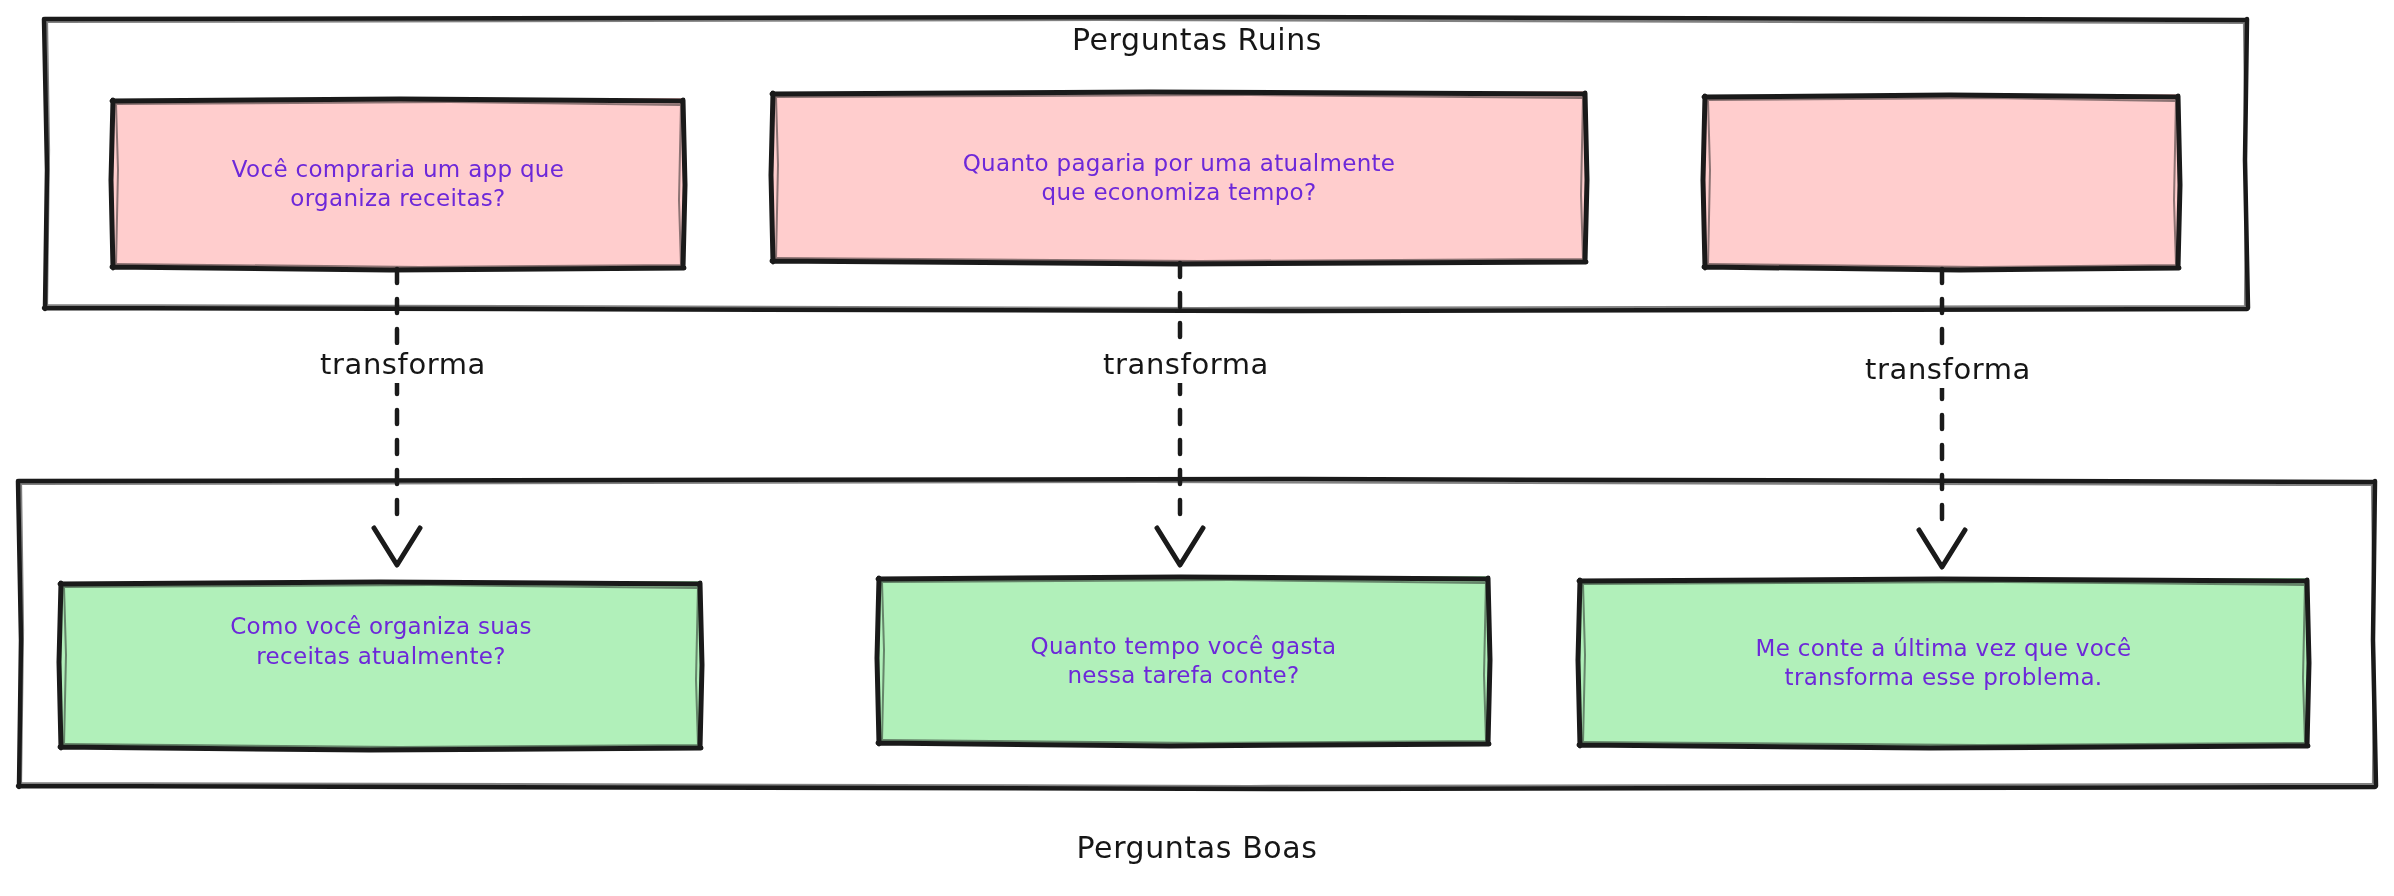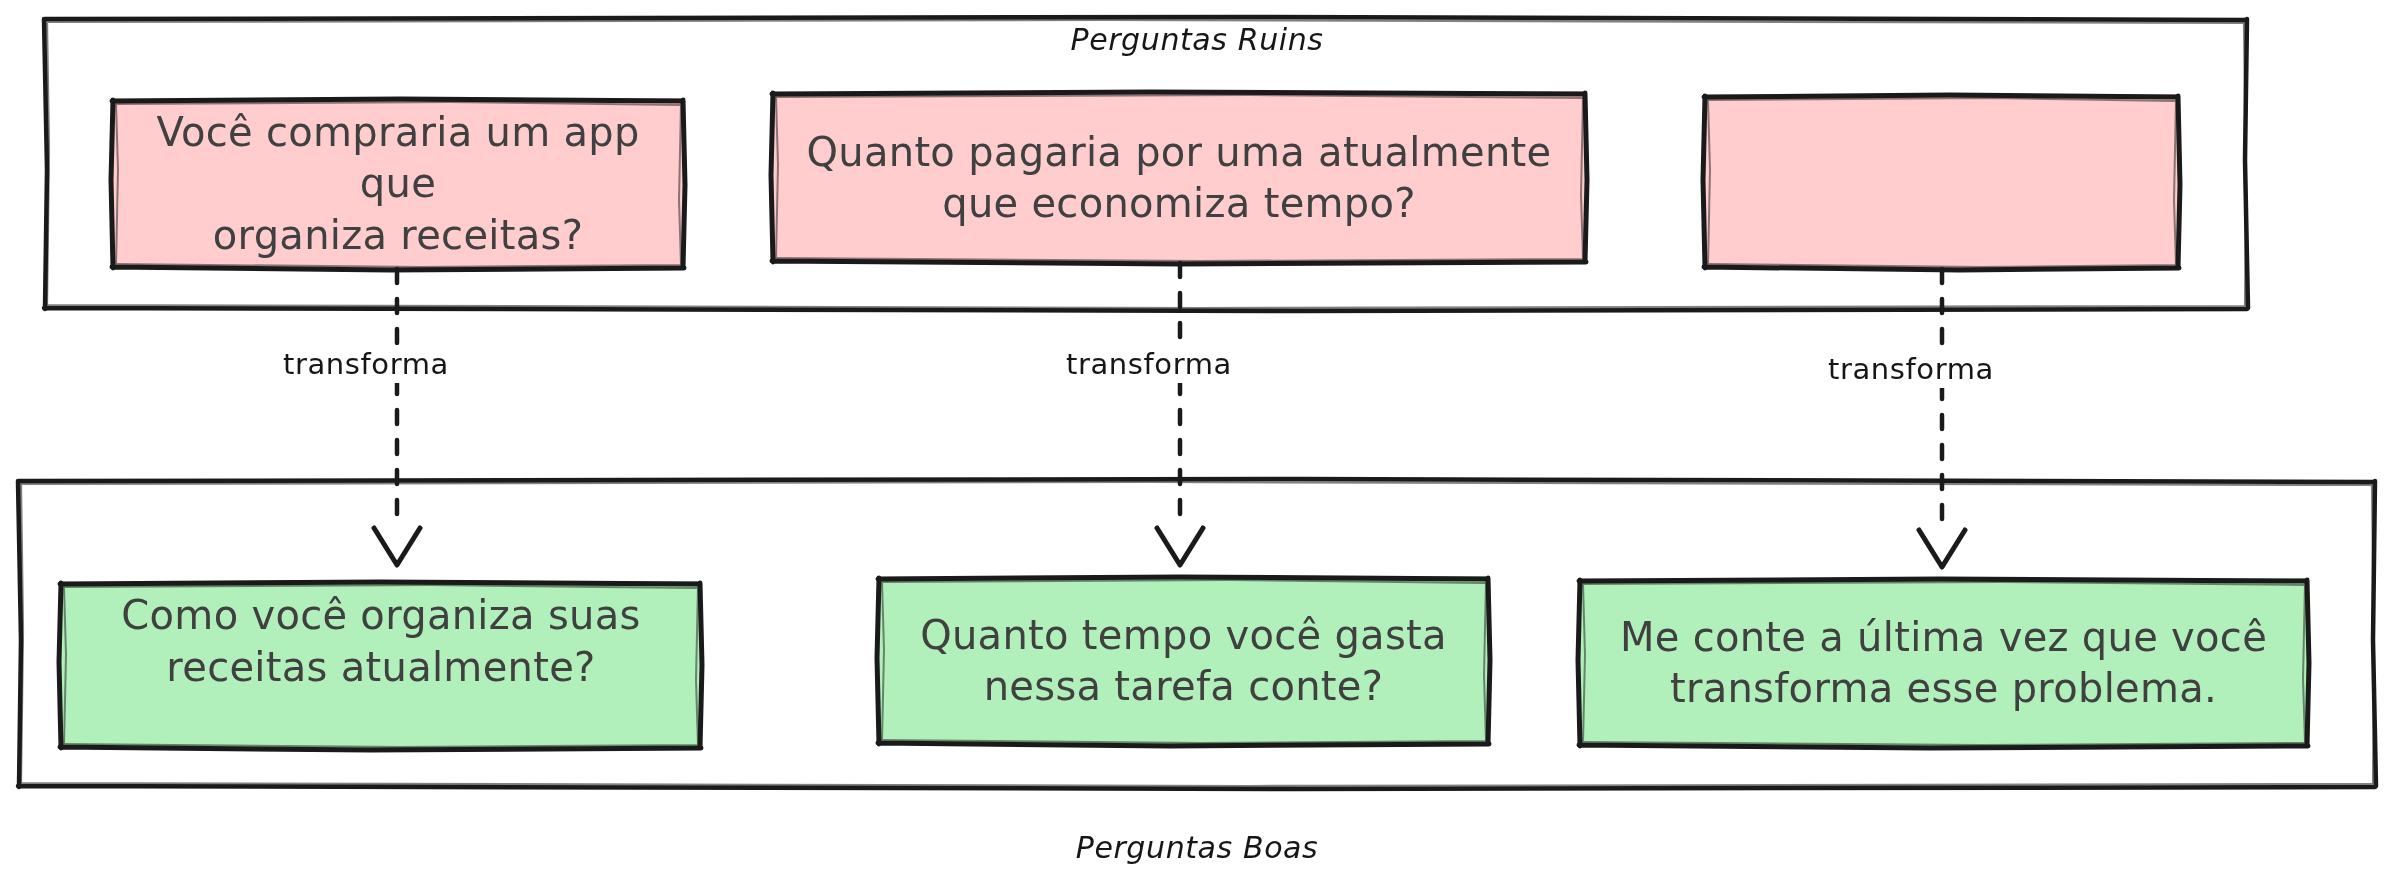--- a/index.html
+++ b/index.html
@@ -31,42 +31,42 @@
   }
 
   
   .node-label {
     position: absolute;
     display: flex;
     flex-direction: column;
     align-items: center;
     justify-content: center;
     text-align: center;
-    color: #404040;
+    color: #6d28d9;
     font-family: "DejaVu Sans", sans-serif;
-    font-size: 40px;
+    font-size: 23px;
     line-height: 1.28;
     letter-spacing: 0.3px;
     white-space: pre-line;
     pointer-events: none;
   }
 
   .cluster-title {
     position: absolute;
     text-align: center;
     color: #161616;
     font-family: "DejaVu Sans", sans-serif;
     font-size: 30px;
     letter-spacing: 0.6px;
     pointer-events: none;
-    font-style: italic;
   }
 
   .edge-label {
     position: absolute;
+    text-align: center;
     color: #161616;
     font-family: "DejaVu Sans", sans-serif;
     font-size: 29px;
     letter-spacing: 0.6px;
     background: #ffffff;
     padding: 2px 6px;
     pointer-events: none;
   }
 </style>
 </head>

